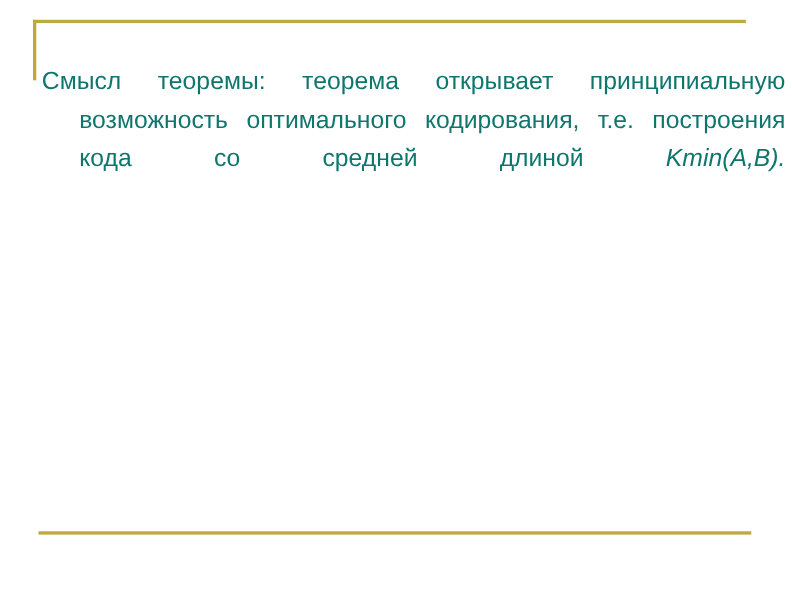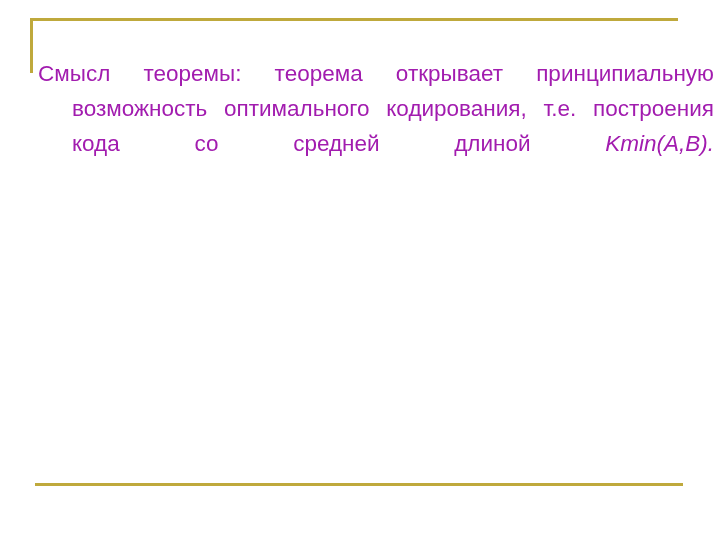--- a/index.html
+++ b/index.html
@@ -50,21 +50,21 @@
   
   .body-text {
     position: absolute;
     left: 38px;
     top: 33px;
     width: 642px;
     text-align: justify;
     text-justify: inter-word;
     font-size: 22.5px;
     line-height: 35px;
-    color: #a21caf;
+    color: #0f766e;
     padding-left: 34px;
     text-indent: -34px;
   }
   .body-text::after {
     content: "";
     display: inline-block;
     width: 100%;
   }
   .formula {
     font-style: italic;

